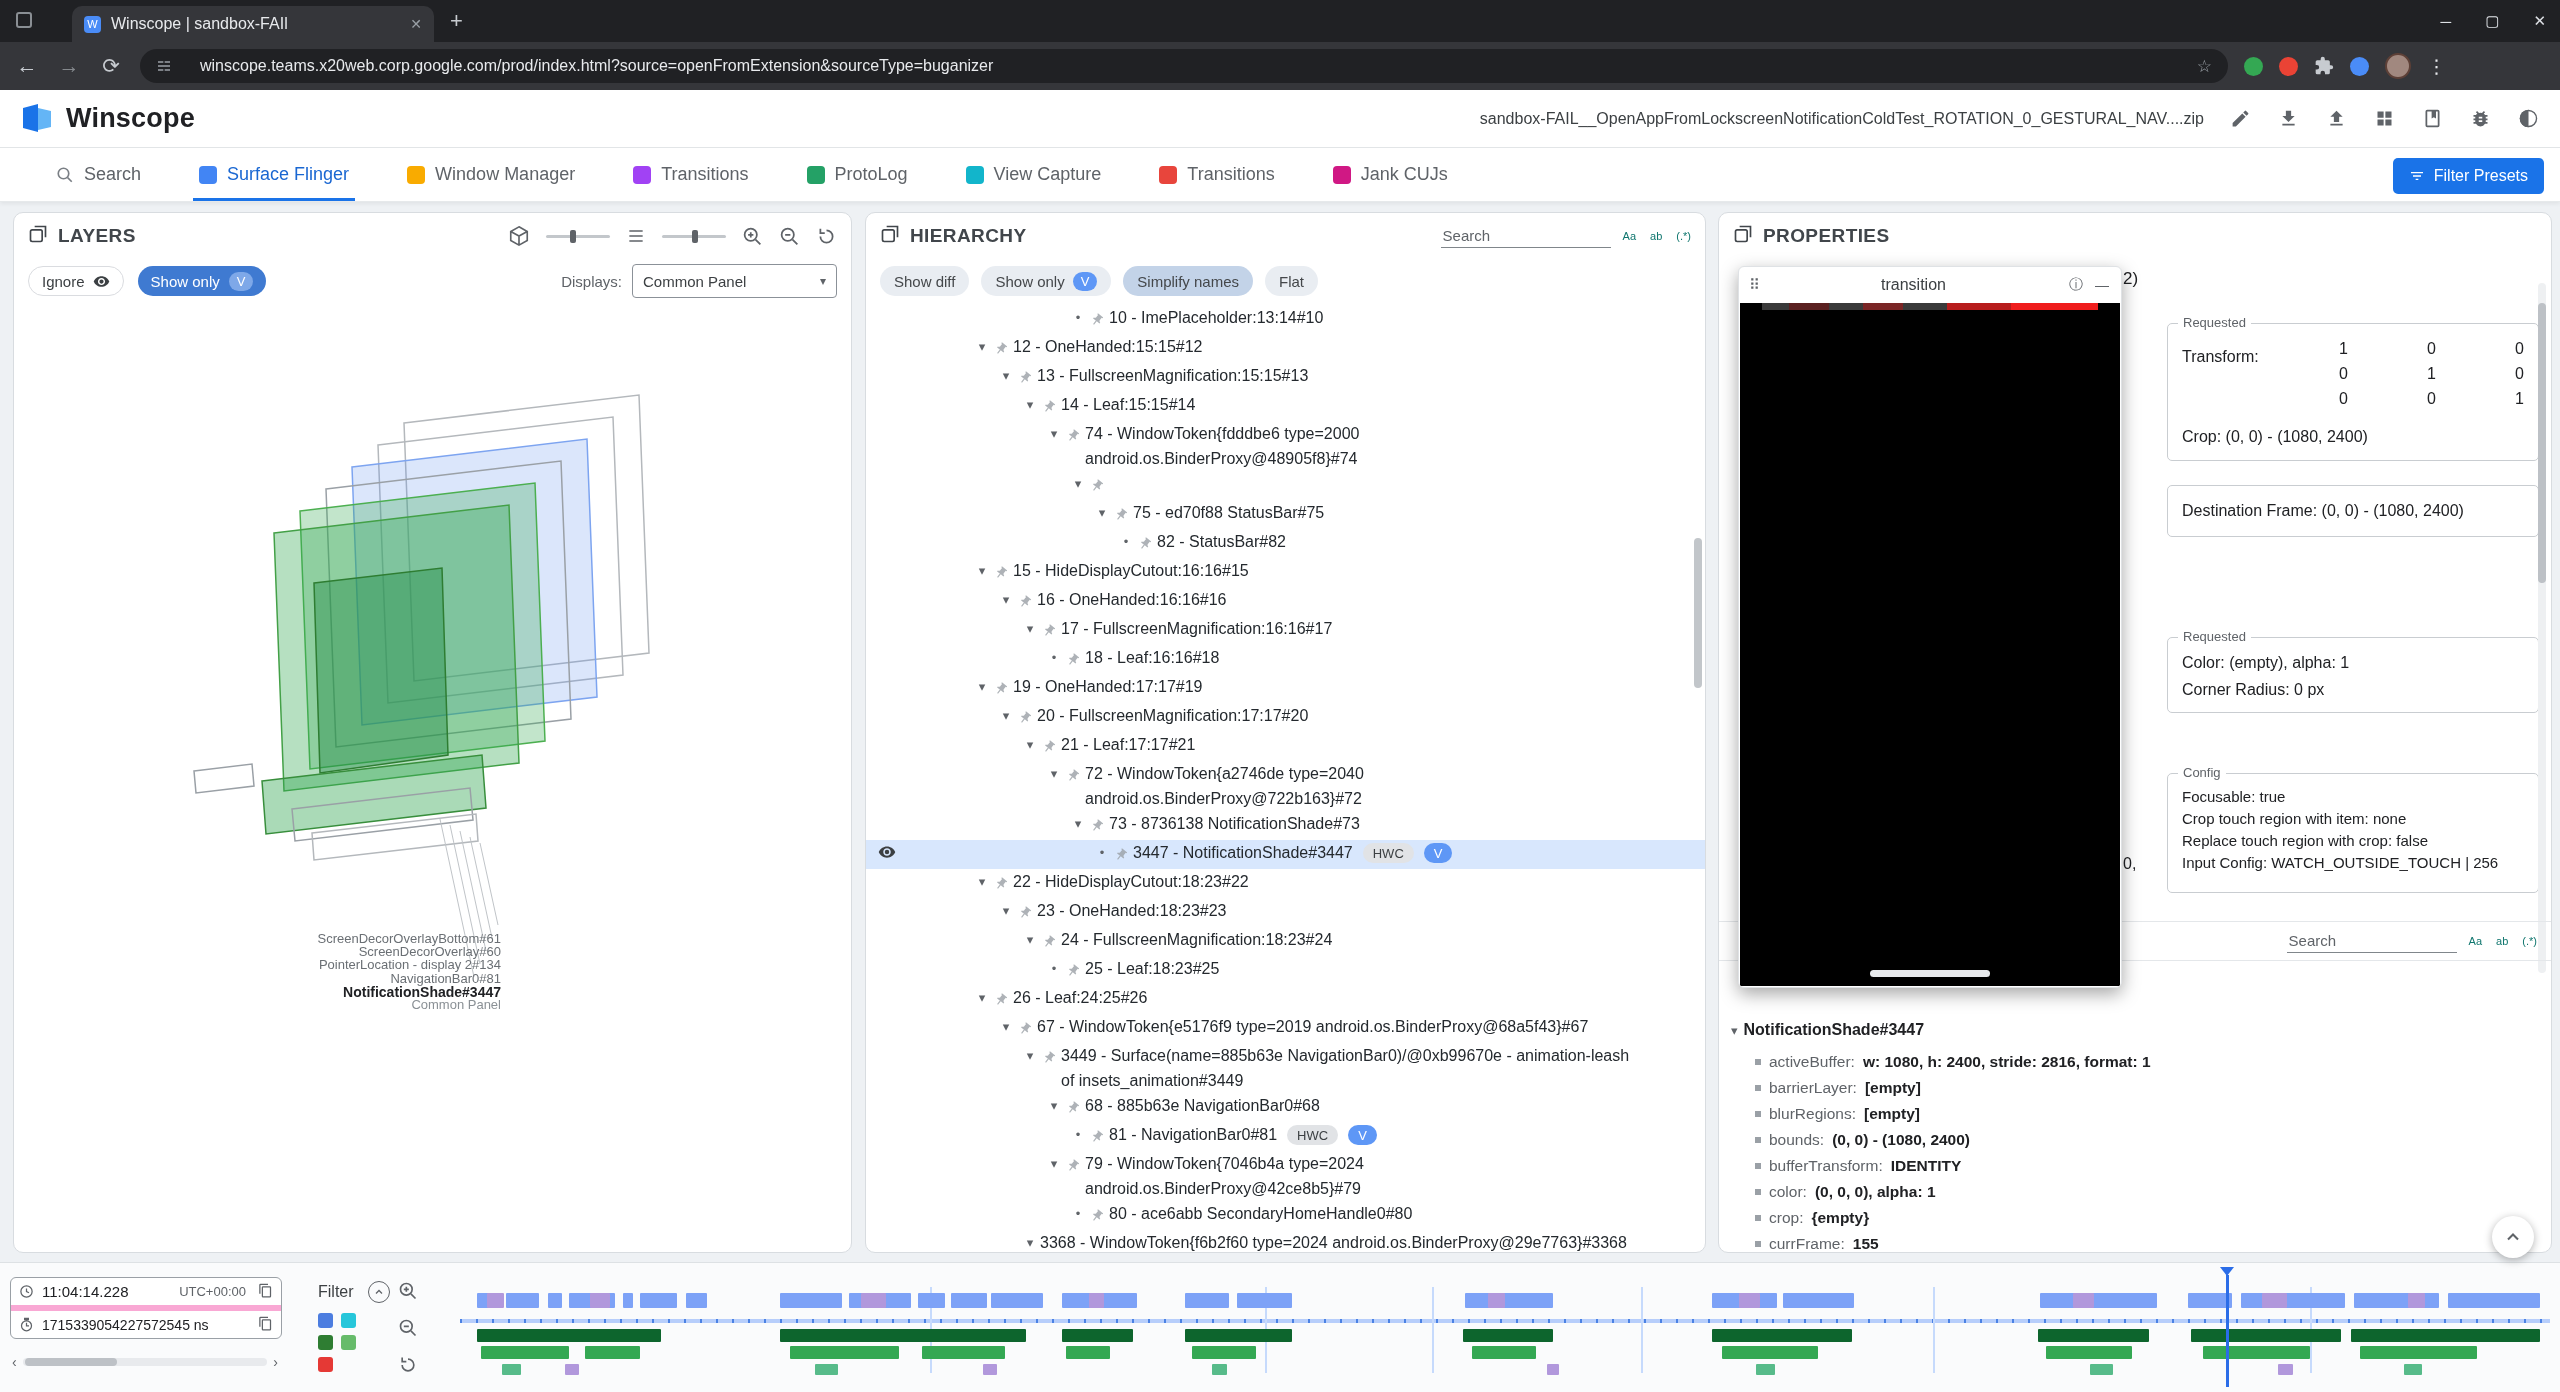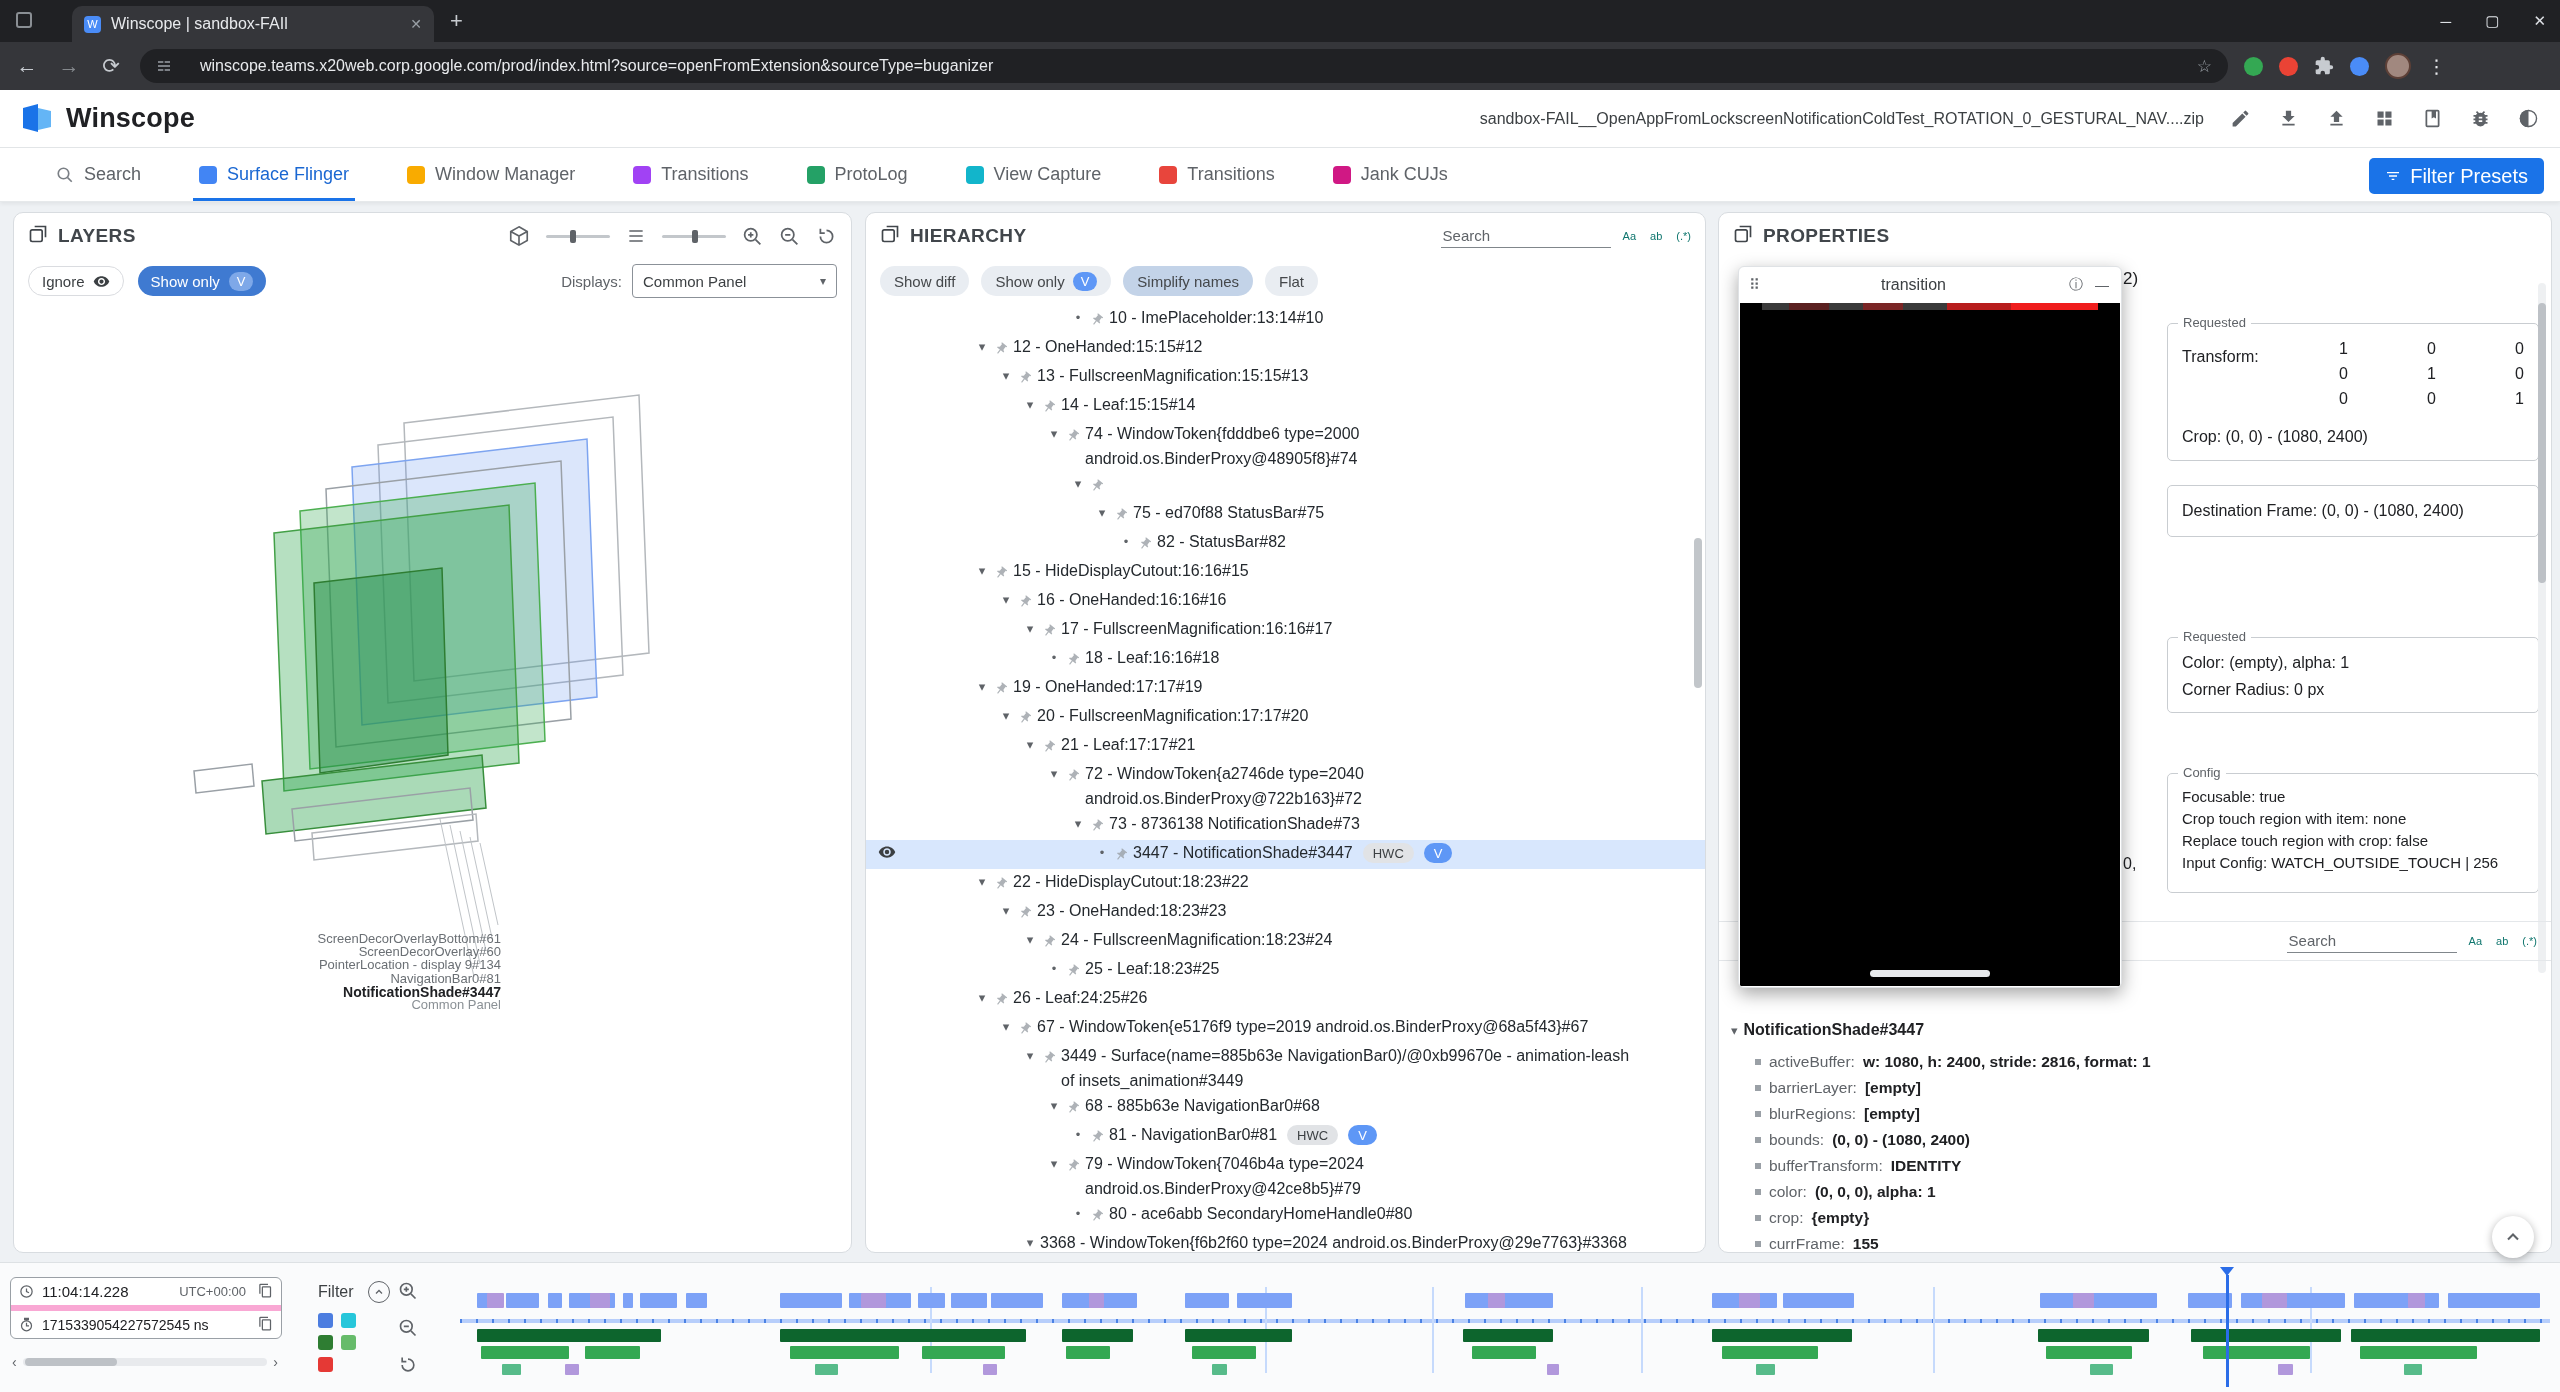--- a/index.html
+++ b/index.html
@@ -31,21 +31,21 @@
 #tracefile{font-size:16px;color:#3c4043;max-width:1200px;white-space:nowrap;overflow:hidden}
 .hico{width:24px;height:24px;display:flex;align-items:center;justify-content:center}
 .hico svg{width:21px;height:21px;fill:#5f6368}
 
 
 #navrow{position:absolute;left:0;top:148px;width:2560px;height:54px;background:#fff;border-bottom:1px solid #e6e9eb;box-shadow:0 2px 4px rgba(0,0,0,.06);display:flex;align-items:stretch;padding:0 0 0 56px;gap:58px}
 .ntab{display:flex;align-items:center;gap:10px;font-size:18px;color:#5f6368;position:relative;cursor:pointer}
 .ntab.active{color:#1a67d2}
 .ntab.active::after{content:"";position:absolute;left:-6px;right:-6px;bottom:0;height:3px;background:#1a73e8}
 .ntab .sq{width:18px;height:18px;border-radius:4px}
-#filterpresets{position:absolute;right:16px;top:158px;height:36px;background:#1a73e8;color:#fff;border-radius:5px;display:flex;align-items:center;gap:9px;padding:0 16px;font-size:20px}
+#filterpresets{position:absolute;right:16px;top:158px;height:36px;background:#1a73e8;color:#fff;border-radius:5px;display:flex;align-items:center;gap:9px;padding:0 16px;font-size:16px}
 #filterpresets svg{width:16px;height:16px;fill:#fff}
 
 
 .panel{position:absolute;background:#fff;border:1px solid #d8dce0;border-radius:10px;overflow:hidden}
 #layers-panel{left:13px;top:212px;width:839px;height:1041px}
 #hier-panel{left:865px;top:212px;width:841px;height:1041px}
 #props-panel{left:1718px;top:212px;width:834px;height:1041px}
 .phead{height:46px;display:flex;align-items:center;gap:10px;padding:0 14px}
 .ptitle{font-size:19px;font-weight:700;color:#41464b;letter-spacing:.4px}
 .pico svg{width:20px;height:20px;fill:none;stroke:#41464b;stroke-width:2}
@@ -355,21 +355,21 @@
           <line x1="478" y1="635" x2="456" y2="534"></line>
           <line x1="472" y1="648" x2="446" y2="528"></line>
           <line x1="466" y1="661" x2="436" y2="522"></line>
           <line x1="460" y1="674" x2="426" y2="516"></line>
         </g>
       </g>
     </svg>
     <div id="scene-labels">
         <div class="slabel" style="top: 628px;">ScreenDecorOverlayBottom#61</div>
         <div class="slabel" style="top: 641.2px;">ScreenDecorOverlay#60</div>
-        <div class="slabel" style="top: 654.4px;">PointerLocation - display 9#134</div>
+        <div class="slabel" style="top: 654.4px;">PointerLocation - display 2#134</div>
         <div class="slabel" style="top: 667.6px;">NavigationBar0#81</div>
         <div class="slabel b" style="top: 680.8px;">NotificationShade#3447</div>
         <div class="slabel m" style="top: 694px;">Common Panel</div>
       </div>
   </div>
 </div>
 
 <div id="hier-panel" class="panel">
   <div class="phead">
     <span class="pico"><svg viewBox="0 0 24 24">

